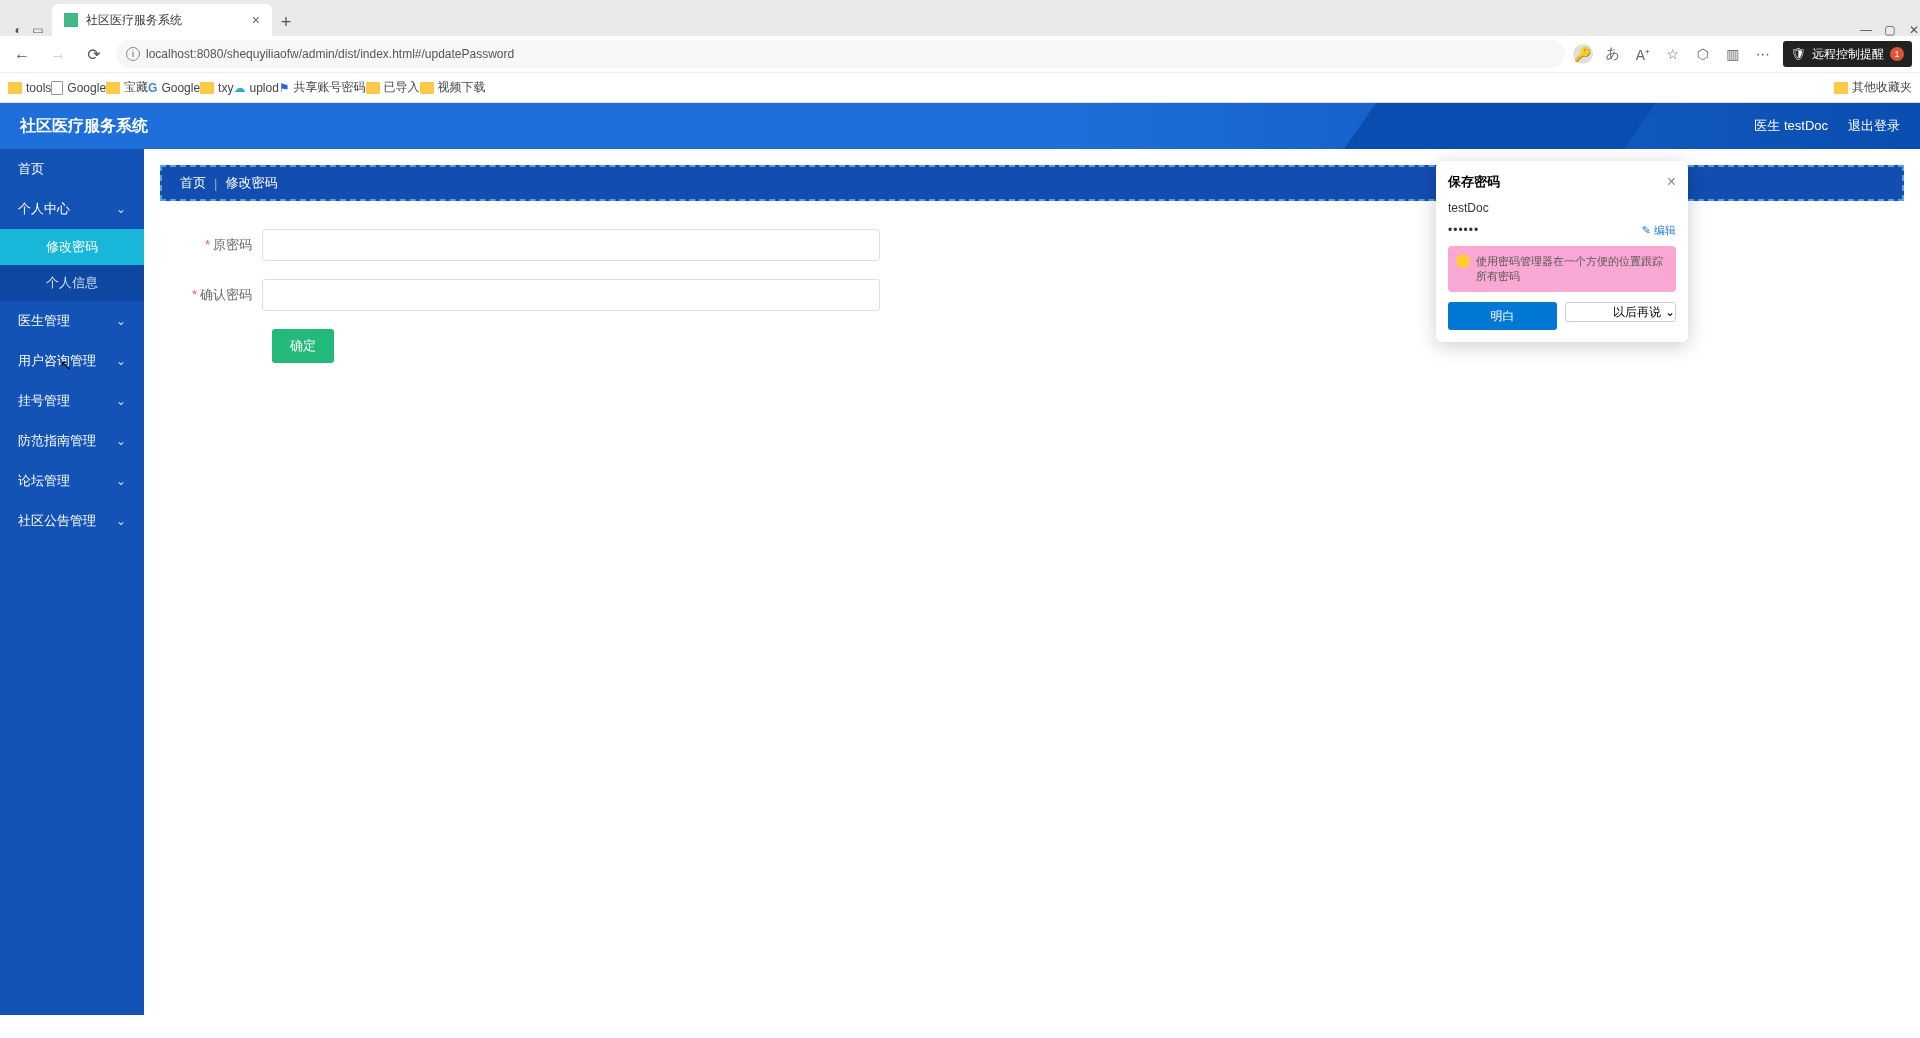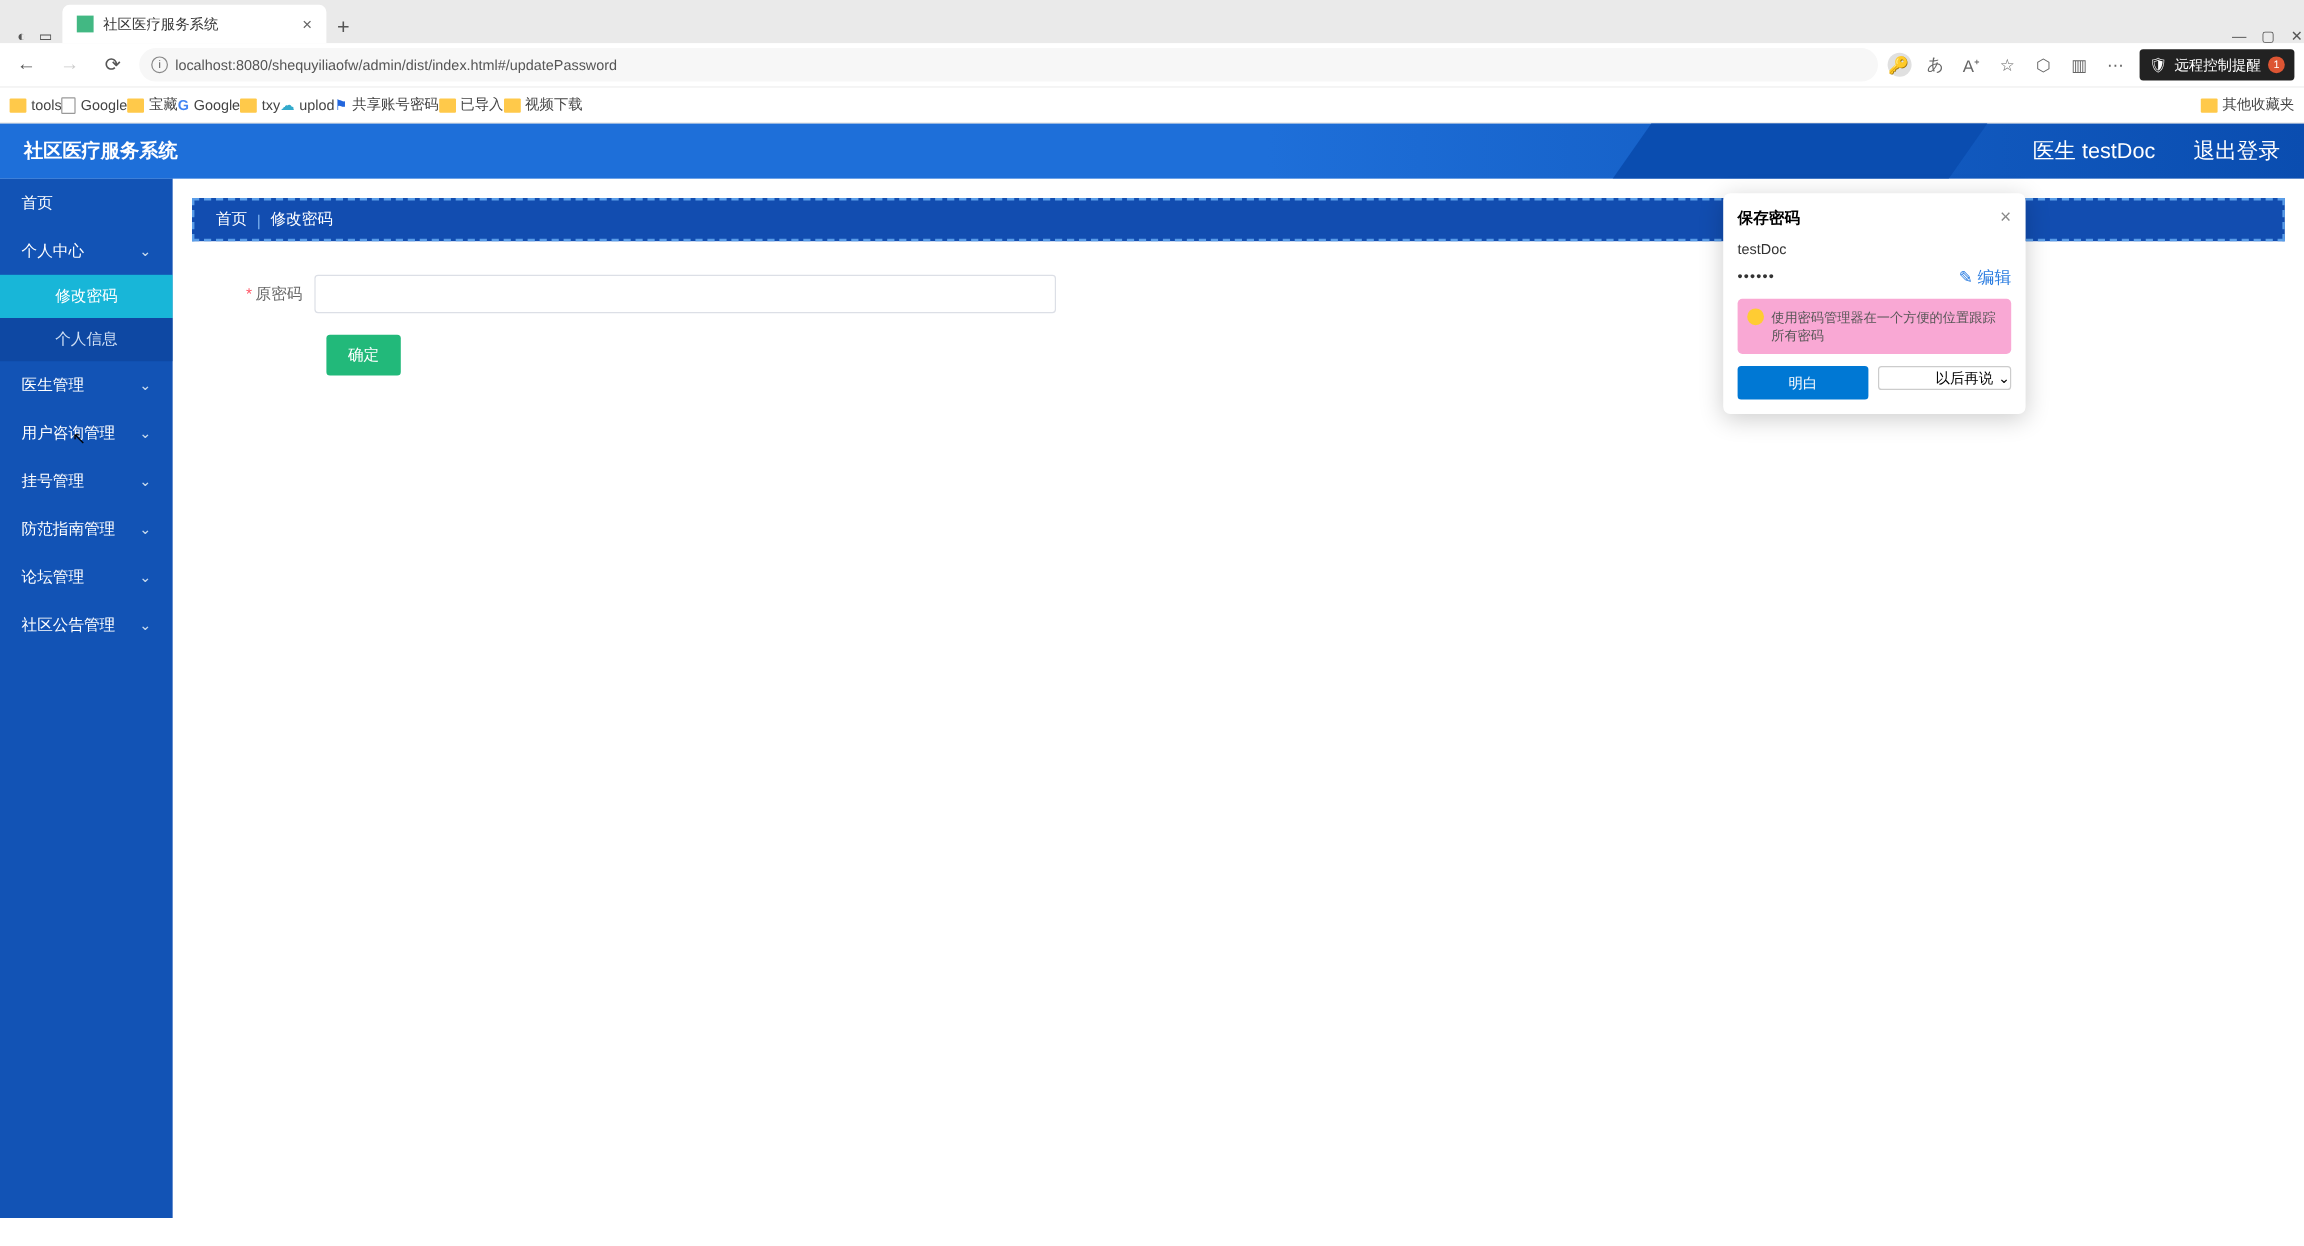--- a/index.html
+++ b/index.html
@@ -27,21 +27,21 @@
 .bm{display:flex;align-items:center;gap:4px}
 .bm-folder{width:14px;height:12px;background:#ffc94a;border-radius:1px}
 .bm-page{width:12px;height:14px;border:1px solid #999;border-radius:1px}
 .bm-right{margin-left:auto}
 
 
 .app{position:relative;height:912px}
 .app-header{height:46px;background:linear-gradient(90deg,#1e6fd9 0%,#1e6fd9 55%,#0a4db0 100%);display:flex;align-items:center;padding:0 20px;color:#fff}
 .app-header::after{content:"";position:absolute;right:280px;top:0;width:280px;height:46px;background:#0a4db0;transform:skewX(-35deg);z-index:0}
 .app-title{font-size:16px;font-weight:bold;z-index:1}
-.app-user{margin-left:auto;display:flex;gap:32px;font-size:18px;z-index:1}
+.app-user{margin-left:auto;display:flex;gap:20px;font-size:13px;z-index:1}
 .app-user a{color:#fff;text-decoration:none}
 
 .app-body{display:flex;height:866px}
 .sidebar{width:144px;background:#1253b5;display:flex;flex-direction:column}
 .menu-item{height:40px;display:flex;align-items:center;padding:0 18px;color:#fff;font-size:13px;justify-content:space-between;cursor:pointer}
 .menu-item.home{justify-content:flex-start}
 .submenu-item{height:36px;display:flex;align-items:center;justify-content:center;color:#d0e0f5;font-size:13px;cursor:pointer}
 .submenu-item.active{background:#18b6d8;color:#fff}
 .chevron{font-size:12px;color:#cde}
 
@@ -61,21 +61,21 @@
 .wm-big{position:absolute;color:#e74c3c;font-size:32px;font-family:monospace;font-weight:bold;left:50%;top:340px;transform:translateX(-50%)}
 
 
 .pwd-dialog{position:absolute;top:58px;right:232px;width:252px;background:#fff;border-radius:6px;box-shadow:0 4px 20px rgba(0,0,0,0.2);padding:12px;z-index:50;font-size:12px}
 .pwd-header{display:flex;justify-content:space-between;align-items:center;margin-bottom:10px}
 .pwd-title{font-weight:bold;font-size:13px}
 .pwd-close{color:#888;font-size:16px;cursor:pointer}
 .pwd-row{display:flex;justify-content:space-between;margin-bottom:8px}
 .pwd-user{color:#333}
 .pwd-dots{letter-spacing:1px;color:#333}
-.pwd-edit{color:#2a7ce0;cursor:pointer;font-size:14px}
+.pwd-edit{color:#2a7ce0;cursor:pointer;font-size:11px}
 .pwd-tip{background:#f9a8d4;padding:8px;border-radius:4px;font-size:11px;color:#555;display:flex;gap:6px;margin-bottom:10px}
 .pwd-tip-icon{width:14px;height:14px;background:#ffcc33;border-radius:50%;flex-shrink:0}
 .pwd-btns{display:flex;gap:8px}
 .pwd-btn-primary{flex:1;background:#0078d4;color:#fff;border:none;height:28px;border-radius:3px;font-size:12px;cursor:pointer}
 .pwd-btn-sec{flex:1;background:#fff;border:1px solid #ccc;height:20px;border-radius:3px;font-size:12px;cursor:pointer;display:flex;align-items:center;justify-content:flex-end;gap:4px}
 
 .cursor{position:absolute;left:60px;top:254px;font-size:14px;z-index:60}
 </style>
 </head>
 <body>
@@ -215,20 +215,24 @@
     </div>
     <div class="main">
       <div class="breadcrumb">
         <span>首页</span>
         <span class="sep">|</span>
         <span>修改密码</span>
       </div>
       <div class="form-area">
         <div class="form-row">
           <label class="form-label"><span class="req">*</span><span>原密码</span></label>
+          <input class="form-input" type="password" style="">
+        </div>
+        <div class="form-row">
+          <label class="form-label"><span class="req">*</span><span>确认密码</span></label>
           <input class="form-input" type="password" style="">
         </div>
         <button class="btn-submit">确定</button>
       </div>
     </div>
   </div>
 
   <div class="watermark" id="wm">
       <span class="wm-text" style="left: 10px; top: 60px;">code51.cn</span>
       <span class="wm-text" style="left: 220px; top: 60px;">code51.cn</span>

